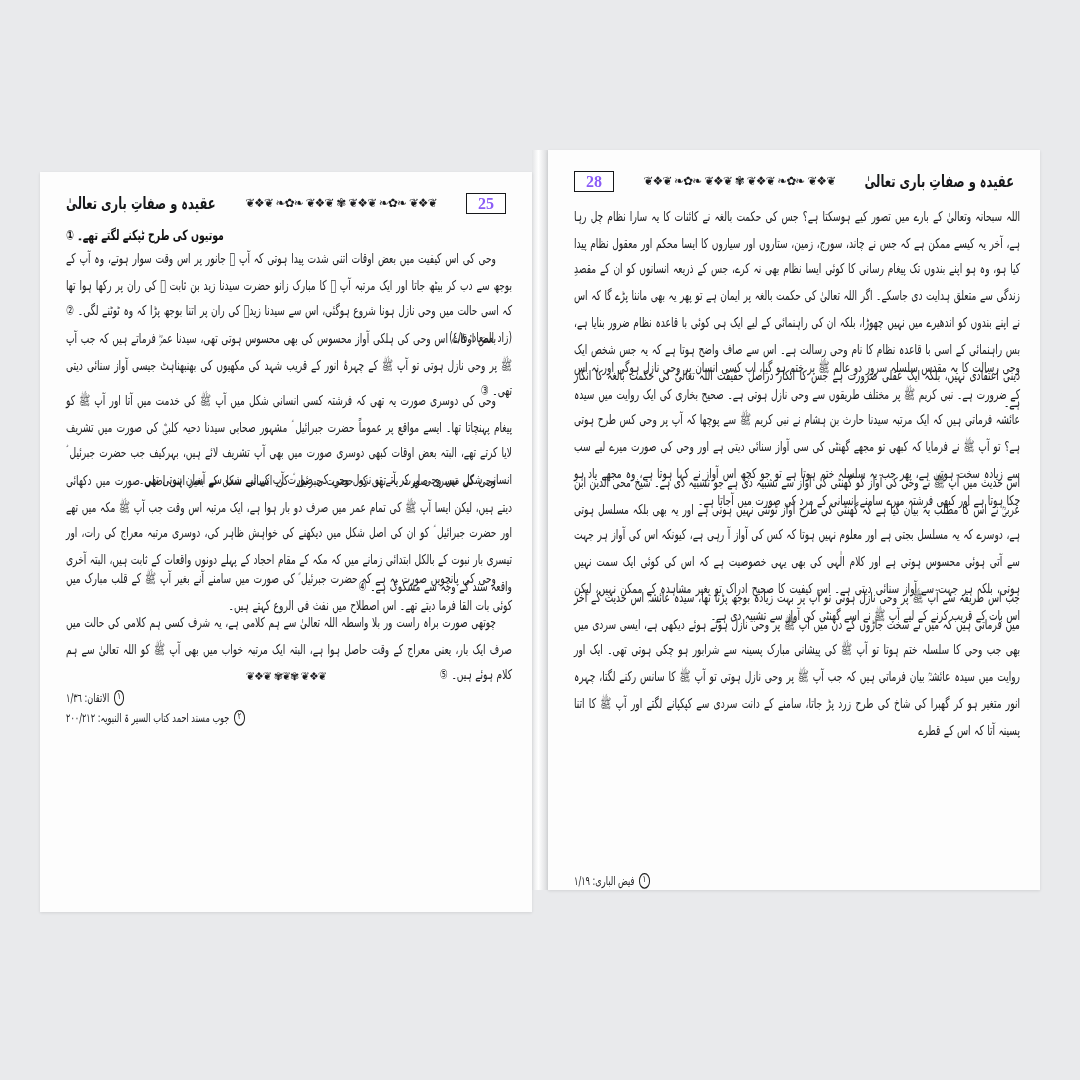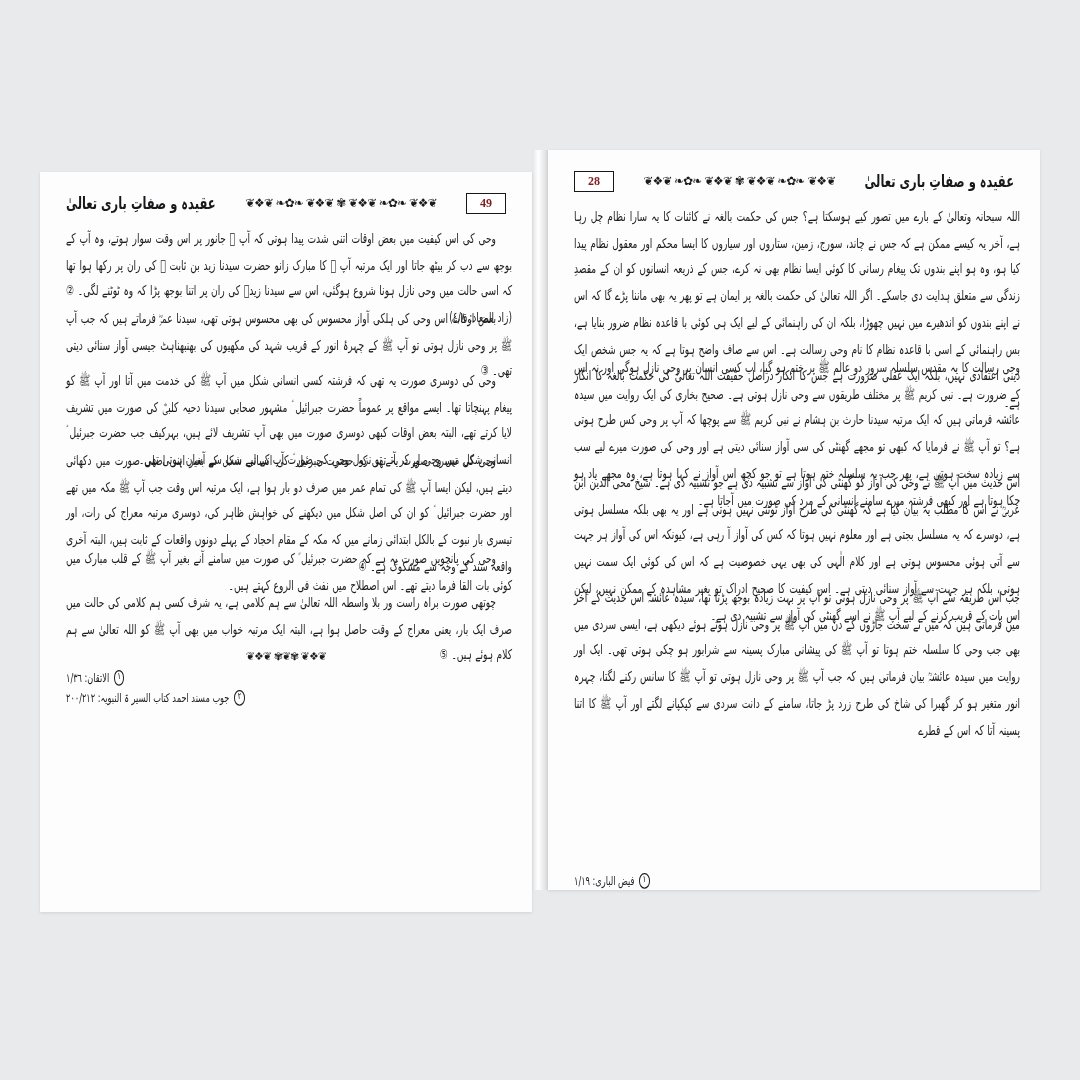--- a/index.html
+++ b/index.html
@@ -87,23 +87,23 @@
     white-space: nowrap;
     letter-spacing: -1px;
   }
 
   .page-num-box {
     border: 1.4px solid #17181a;
     min-width: 30px;
     height: 19px;
     line-height: 19px;
     text-align: center;
-    font-size: 12px;
+    font-size: 16px;
     font-weight: bold;
-    color: #7f1d1d;
+    color: #8b5cf6;
     background: #fff;
     padding: 0 4px;
     font-family: "Liberation Serif", serif;
   }
 
   
   .page-body {
     padding: 6px 20px 0 26px;
   }
 
@@ -227,27 +227,30 @@
         </div>
       </div>
 
     </div>
 
     <div class="gutter"></div>
 
     <div class="page page-left">
 
       <div class="page-header">
-        <span class="page-num-box">49</span>
+        <span class="page-num-box">25</span>
         <span class="header-orn">❦❖❦ ❧✿❧ ❦❖❦ ✾ ❦❖❦ ❧✿❧ ❦❖❦</span>
         <span class="header-title">عقیدہ و صفاتِ باری تعالیٰ</span>
       </div>
 
       <div class="page-body">
 
+        <div class="para-wrap">
+          <div class="section-head">موتیوں کی طرح ٹپکنے لگتے تھے۔ ①</div>
+        </div>
 
         <div class="para-wrap">
           <p class="para first-line-indent">وحی کی اس کیفیت میں بعض اوقات اتنی شدت پیدا ہوتی کہ آپ ﷺ جانور پر اس وقت سوار ہوتے، وہ آپ کے بوجھ سے دب کر بیٹھ جاتا اور ایک مرتبہ آپ ﷺ کا مبارک زانو حضرت سیدنا زید بن ثابت ؓ کی ران پر رکھا ہوا تھا کہ اسی حالت میں وحی نازل ہونا شروع ہوگئی، اس سے سیدنا زیدؓ کی ران پر اتنا بوجھ پڑا کہ وہ ٹوٹنے لگی۔ ② (زاد المعاد: ٤/٨)</p>
         </div>
         <div class="para-wrap">
           <p class="para first-line-indent">بعض اوقات اس وحی کی ہلکی آواز محسوس کی بھی محسوس ہوتی تھی، سیدنا عمرؓ فرماتے ہیں کہ جب آپ ﷺ پر وحی نازل ہوتی تو آپ ﷺ کے چہرۂ انور کے قریب شہد کی مکھیوں کی بھنبھناہٹ جیسی آواز سنائی دیتی تھی۔ ③</p>
         </div>
         <div class="para-wrap">
           <p class="para first-line-indent">وحی کی دوسری صورت یہ تھی کہ فرشتہ کسی انسانی شکل میں آپ ﷺ کی خدمت میں آتا اور آپ ﷺ کو پیغام پہنچاتا تھا۔ ایسے مواقع پر عموماً حضرت جبرائیل ؑ مشہور صحابی سیدنا دحیہ کلبیؓ کی صورت میں تشریف لایا کرتے تھے، البتہ بعض اوقات کبھی دوسری صورت میں بھی آپ تشریف لائے ہیں، بہرکیف جب حضرت جبرئیل ؑ انسانی شکل میں وحی لے کر آتے تو نزول وحی کی صورت آپ کے لیے سب سے آسان ہوتی تھی۔</p>
         </div>

